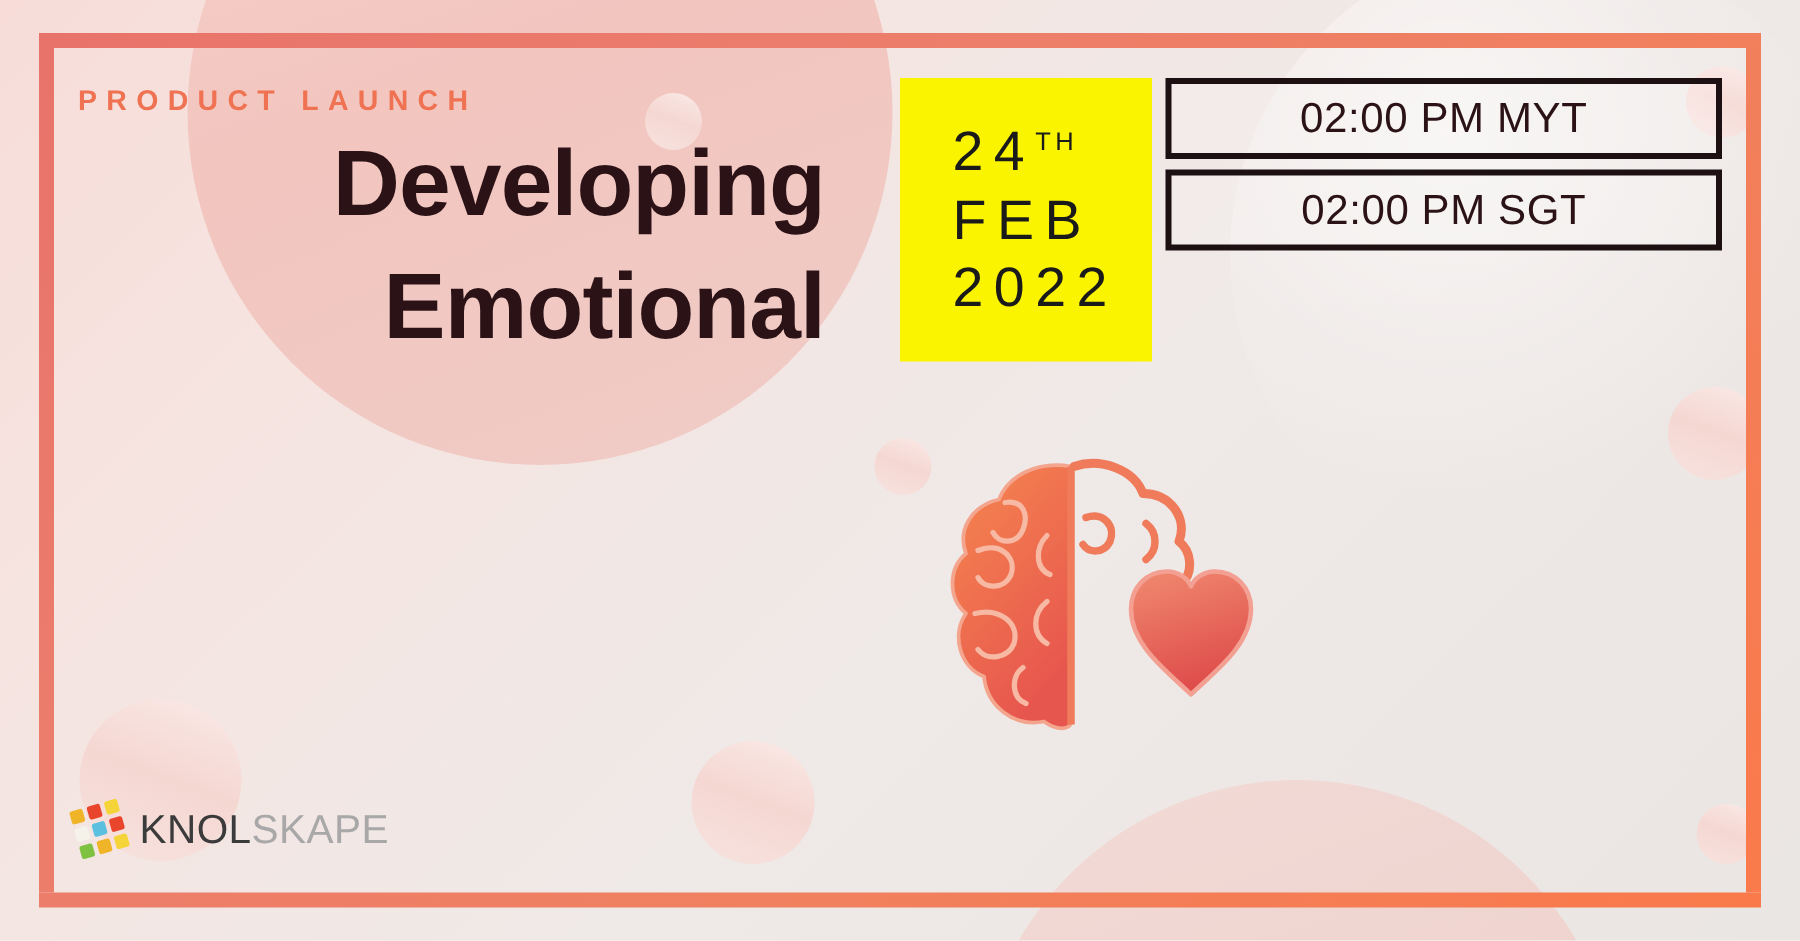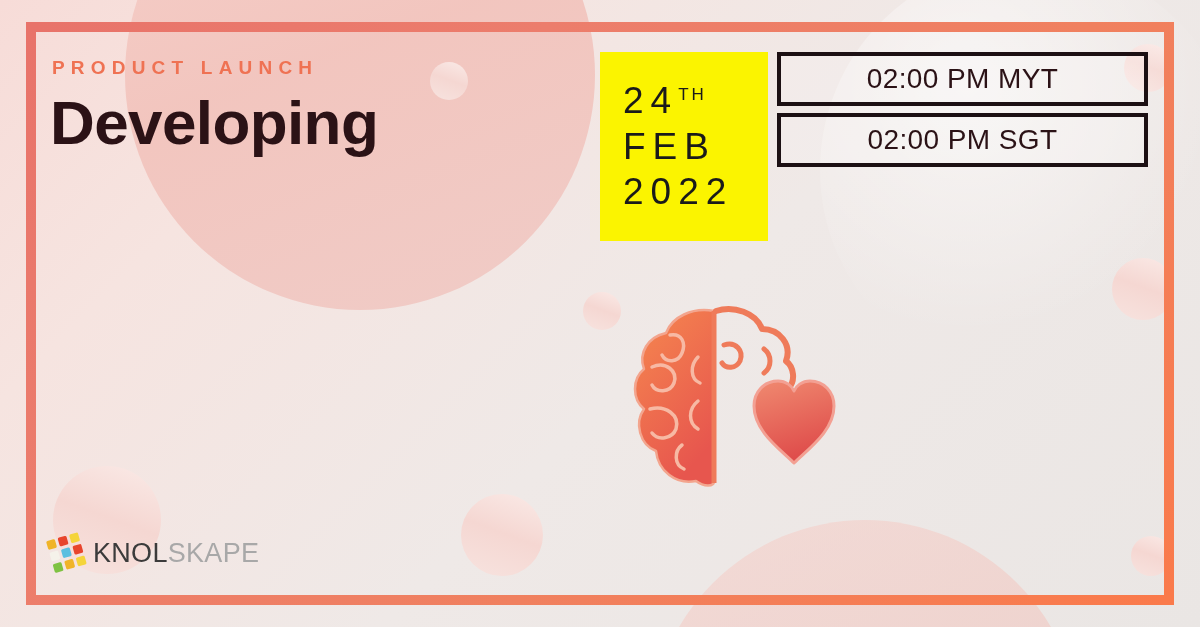--- a/index.html
+++ b/index.html
@@ -39,38 +39,38 @@
 
   
   .eyebrow{
     position:absolute;left:52px;top:43px;
     font-size:19px;font-weight:bold;letter-spacing:6.2px;
     color:#ef7253;z-index:6;white-space:nowrap;margin-top:14px;
   }
   .headline{
     position:absolute;left:50px;top:82px;width:500px;
     font-size:62px;line-height:1.33;font-weight:bold;
-    color:#2b1216;letter-spacing:-.6px;z-index:6;
+    color:#2b1216;letter-spacing:-.6px;z-index:6;text-align:right;
   }
   .headline span{display:block;}
 
   
   .logo{position:absolute;left:50px;top:536px;display:flex;align-items:center;gap:9px;z-index:6;}
   .logo-mark{width:34px;height:34px;position:relative;transform:rotate(-16deg);}
   .logo-mark i{position:absolute;width:9px;height:9px;border-radius:1.5px;display:block;}
   .logo-text{font-size:27px;letter-spacing:.3px;white-space:nowrap;}
   .logo-text b{font-weight:normal;color:#3b3b3b;margin-top:36px;}
   .logo-text s{text-decoration:none;color:#a8a8a8;}
 
   
   .datetime{position:absolute;left:600px;top:52px;display:flex;gap:9px;z-index:6;}
   .date-box{
     width:168px;height:189px;background:#fbf400;
     display:flex;flex-direction:column;justify-content:center;
-    align-items:flex-start;padding-left:23px;box-sizing:border-box;
+    align-items:flex-start;padding-left:35px;box-sizing:border-box;
   }
   .date-line{color:#1a1a1a;font-size:37px;line-height:1.24;letter-spacing:7px;white-space:nowrap;}
   .date-line sup{font-size:17px;letter-spacing:3px;vertical-align:super;}
   .times{display:flex;flex-direction:column;gap:7px;}
   .time-box{
     width:371px;height:54px;border:4px solid #1c1013;box-sizing:border-box;
     background:rgba(255,255,255,.16);
     display:flex;align-items:center;justify-content:center;
     color:#2b1216;font-size:28px;letter-spacing:.4px;white-space:nowrap;
   }
@@ -100,20 +100,21 @@
   <div class="bubble" style="left:461px;top:494px;width:82px;height:82px;"></div>
   <div class="bubble" style="left:1131px;top:536px;width:40px;height:40px;"></div>
   <div class="sheen" style="left:820px;top:-40px;width:420px;height:420px;"></div>
 
   <div class="frame"></div>
 
   <div class="eyebrow">PRODUCT LAUNCH</div>
 
   <div class="headline">
     <span>Developing</span>
+    <span>Emotional</span>
   </div>
 
   <div class="datetime">
 
     <div class="date-box">
       <div class="date-line">
         <span>24</span><sup>TH</sup>
       </div>
       <div class="date-line">FEB</div>
       <div class="date-line">2022</div>

